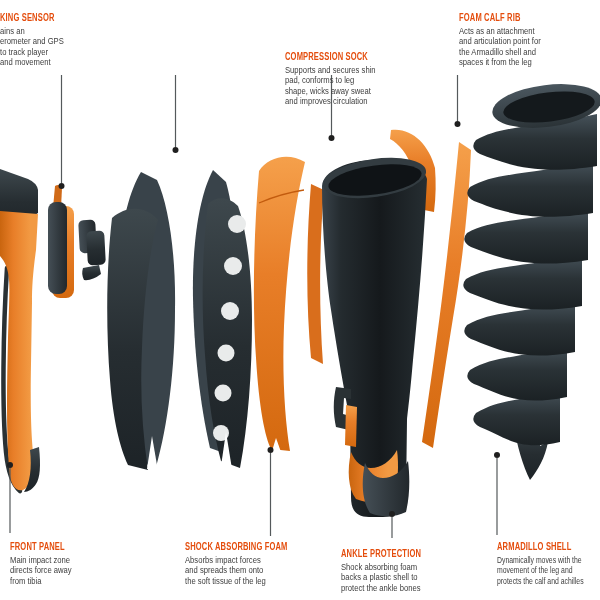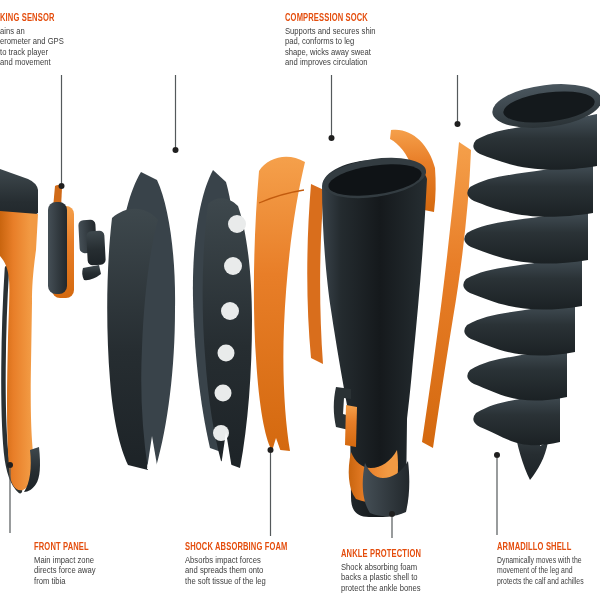--- a/index.html
+++ b/index.html
@@ -14,22 +14,22 @@
     letter-spacing:.2px;white-space:nowrap;
     transform:scaleX(.72);transform-origin:0 50%;
   }
   .callout p{
     margin:0;font-size:8.8px;line-height:10.4px;color:#3D3D3D;
     white-space:nowrap;transform:scaleX(.87);transform-origin:0 50%;
   }
   .callout.tight p{transform:scaleX(.78);}
   .callout.top{top:11px;}
   .callout.bottom{top:540px;}
-  #co-t0{left:0;}  #co-t1{left:128px;} #co-t2{left:285px;} #co-t3{left:459px;}
-  #co-b0{left:10px;margin-left:24px;} #co-b1{left:185px;} #co-b2{left:341px;margin-top:7px;} #co-b3{left:497px;width:103px;}
+  #co-t0{left:0;}  #co-t1{left:128px;} #co-t2{left:285px;margin-top:39px;} #co-t3{left:459px;}
+  #co-b0{left:10px;} #co-b1{left:185px;} #co-b2{left:341px;margin-top:7px;} #co-b3{left:497px;width:103px;}
 </style>
 </head>
 <body>
 
 <div id="stage">
 
   <svg id="art" width="600" height="600" viewBox="0 0 600 600">
     <defs>
       <linearGradient id="gOrH" x1="0" y1="0" x2="1" y2="0">
         <stop offset="0" stop-color="#C9650F"></stop>
@@ -185,20 +185,27 @@
     <p>to track player</p>
     <p>and movement</p>
   </div>
   <div id="co-t2" class="callout top">
     <h3>COMPRESSION SOCK</h3>
     <p>Supports and secures shin</p>
     <p>pad, conforms to leg</p>
     <p>shape, wicks away sweat</p>
     <p>and improves circulation</p>
   </div>
+  <div id="co-t3" class="callout top">
+    <h3>FOAM CALF RIB</h3>
+    <p>Acts as an attachment</p>
+    <p>and articulation point for</p>
+    <p>the Armadillo shell and</p>
+    <p>spaces it from the leg</p>
+  </div>
 
   <div id="co-b0" class="callout bottom">
     <h3>FRONT PANEL</h3>
     <p>Main impact zone</p>
     <p>directs force away</p>
     <p>from tibia</p>
   </div>
   <div id="co-b1" class="callout bottom">
     <h3>SHOCK ABSORBING FOAM</h3>
     <p>Absorbs impact forces</p>

